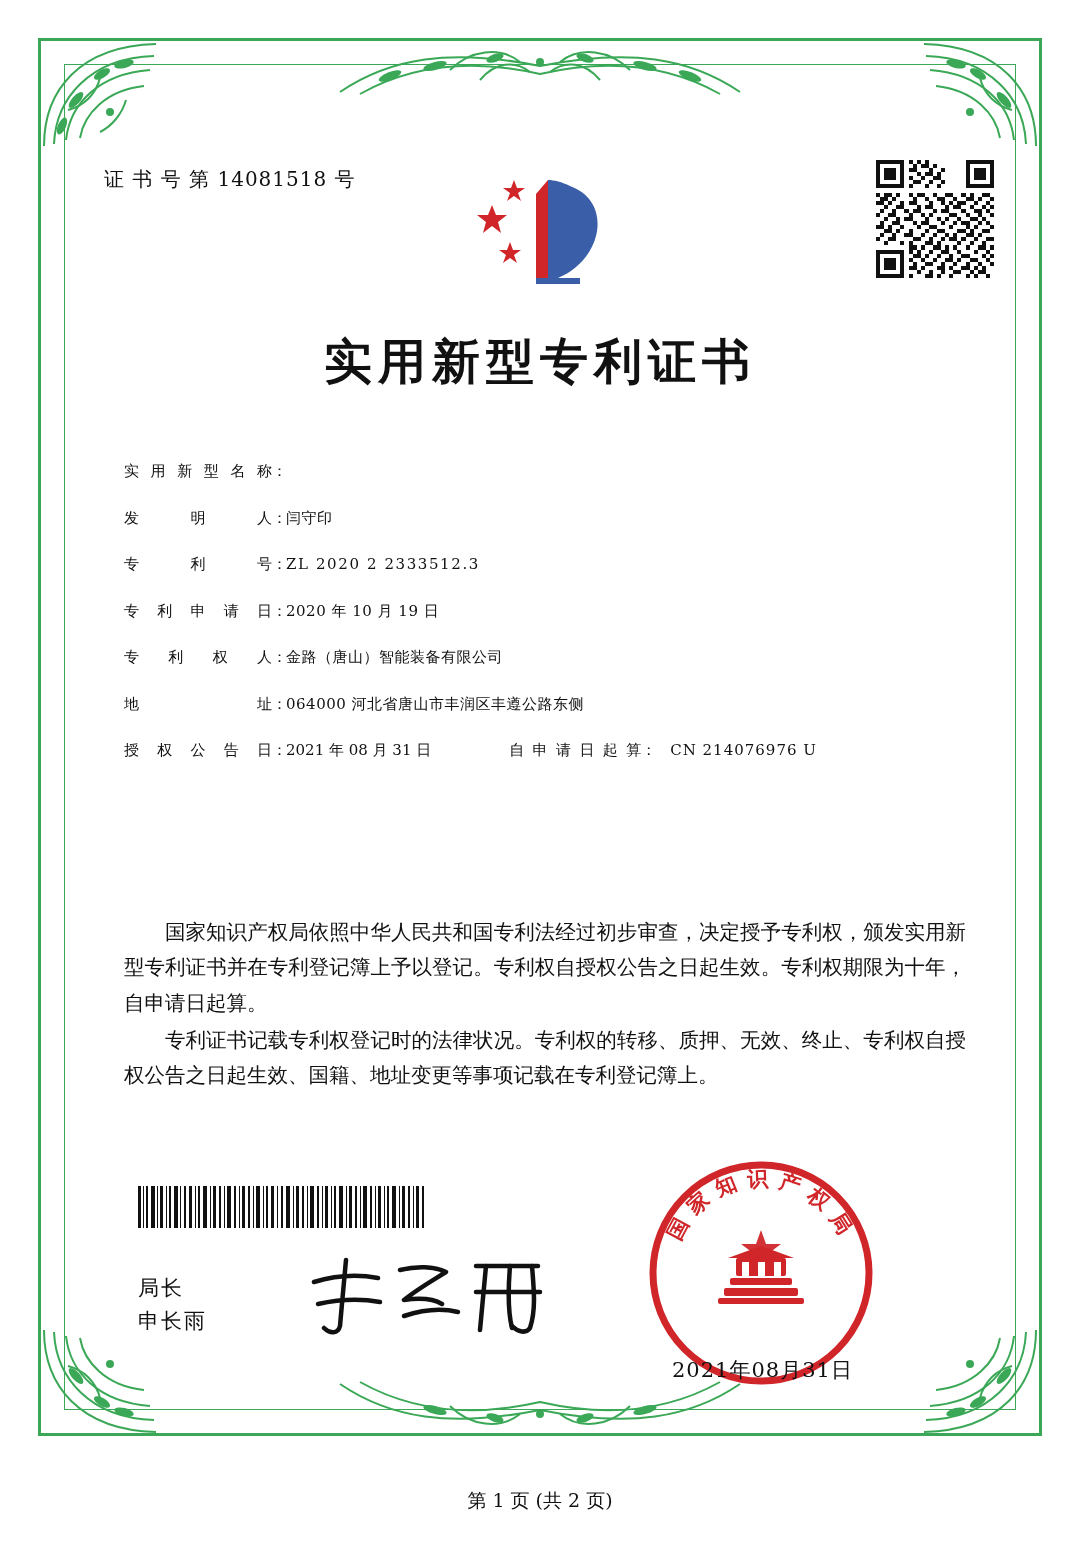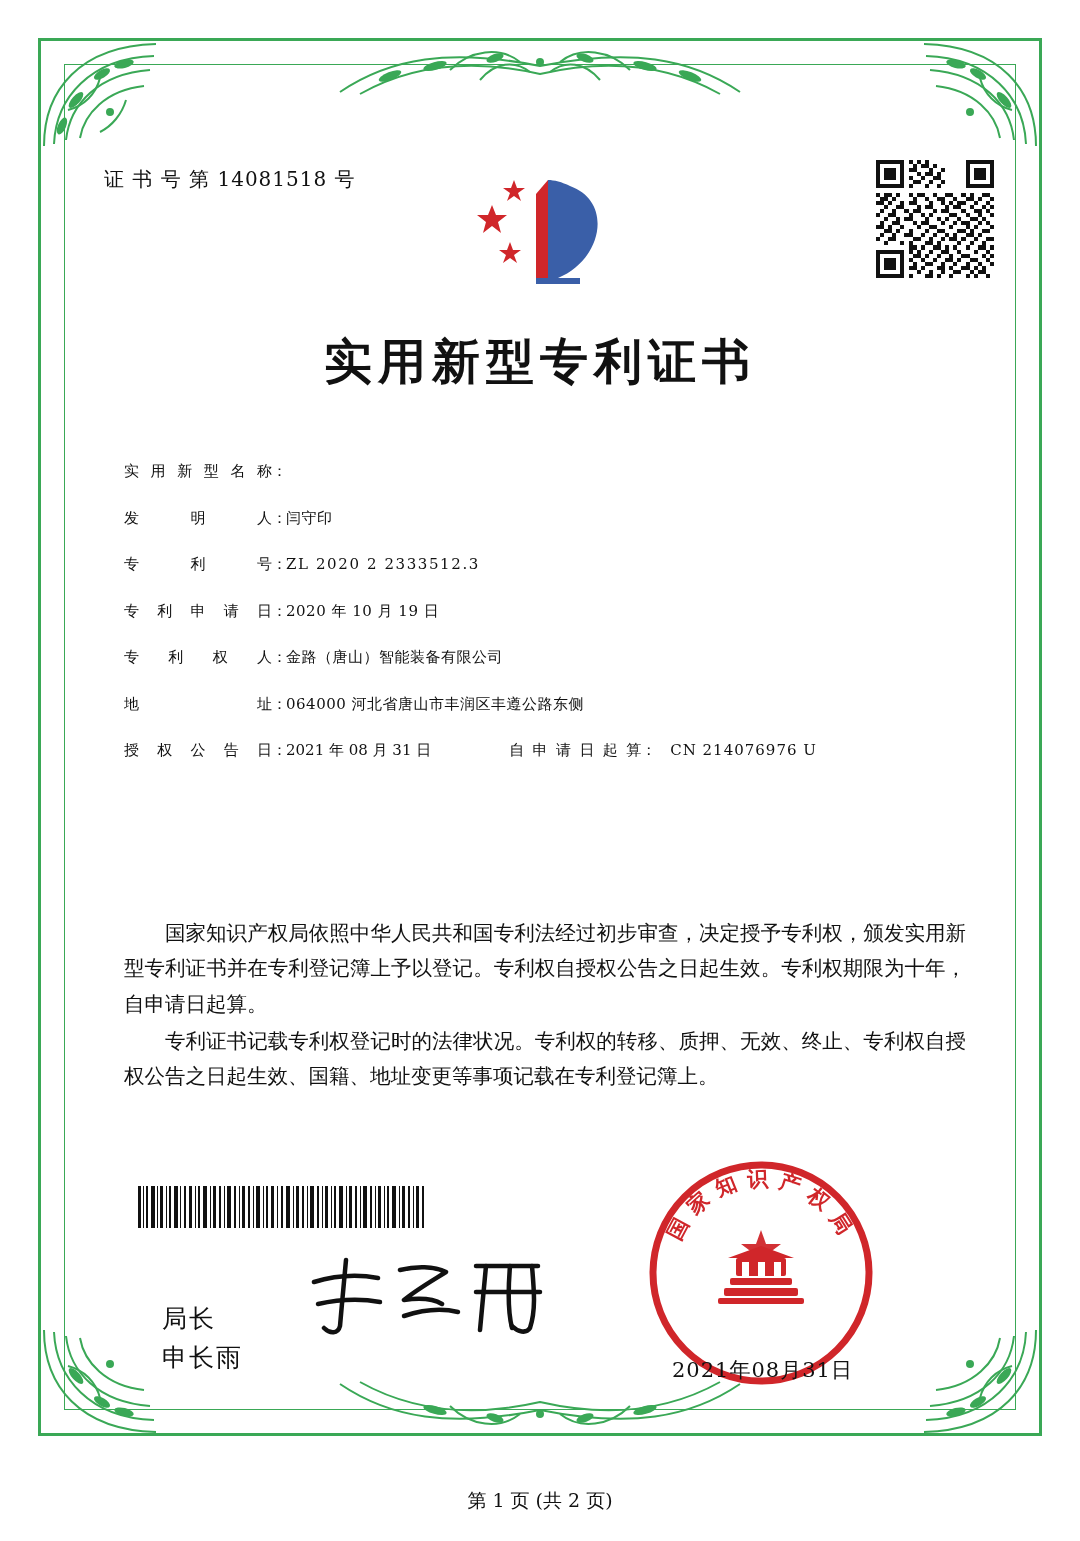--- a/index.html
+++ b/index.html
@@ -149,44 +149,44 @@
   
   .paragraphs {
     position: absolute;
     left: 124px;
     top: 916px;
     width: 842px;
     font-size: 20.5px;
     line-height: 1.72;
     text-align: justify;
     color: #111;
+    font-family: Liberation Mono, monospace;
   }
   .paragraphs p {
     margin: 0 0 2px 0;
     text-indent: 2em;
   }
 
   
   .barcode {
     position: absolute;
     left: 138px;
     top: 1186px;
     width: 290px;
     height: 42px;
   }
 
   
   .sig-block {
     position: absolute;
     left: 138px;
-    top: 1300px;
-    font-size: 25px;
+    top: 1272px;
+    font-size: 21px;
     line-height: 1.55;
     letter-spacing: 2px;
-    margin-left: 24px;
   }
   .signature-img {
     position: absolute;
     left: 300px;
     top: 1248px;
     width: 260px;
     height: 90px;
   }
 
   

